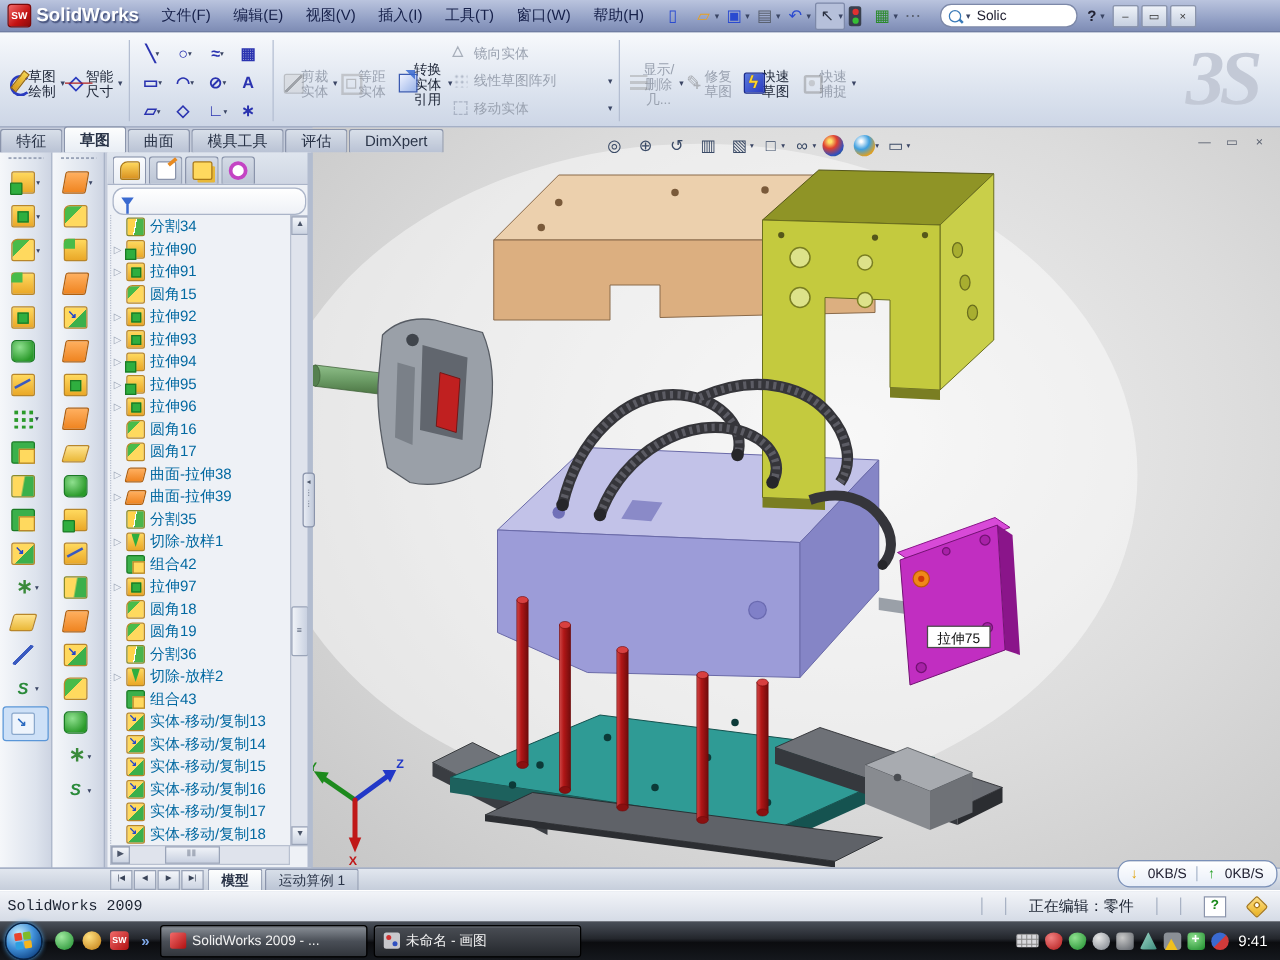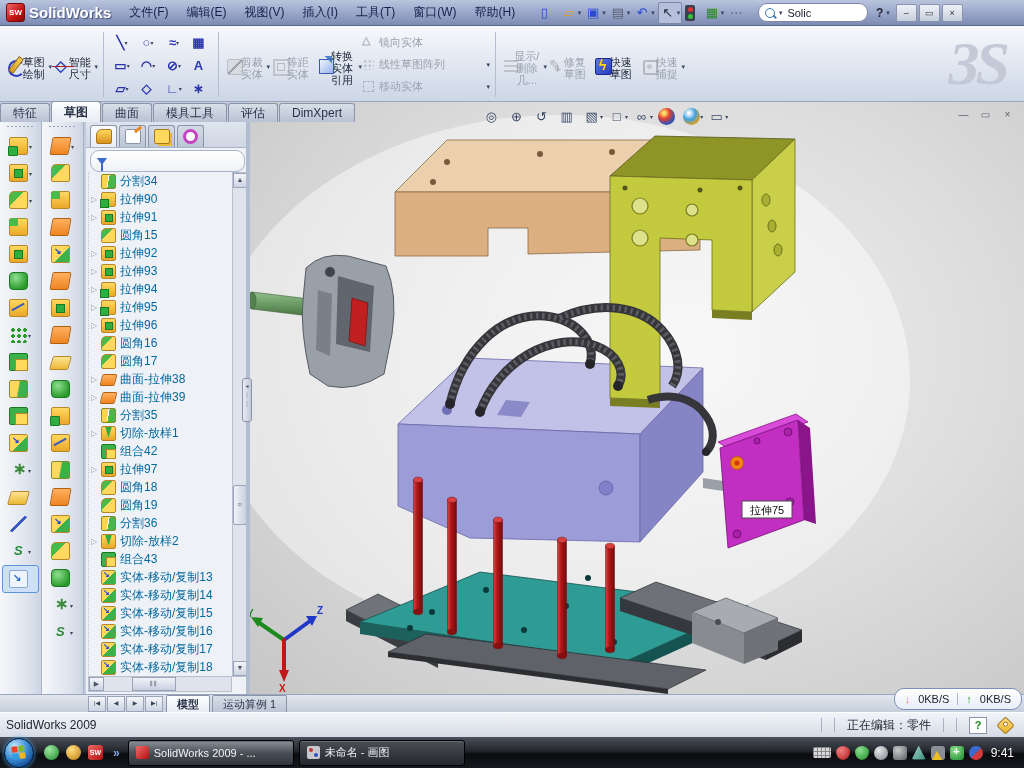--- a/index.html
+++ b/index.html
@@ -7,21 +7,21 @@
   #app{position:relative;width:1024px;height:716px;background:#c4cbda;}
 
   
   #titlebar{position:absolute;left:0;top:0;width:1024px;height:26px;
     background:linear-gradient(#bac4de,#8e9cc2 70%,#7e8cb4);display:flex;align-items:center;
     padding:0 4px;box-sizing:border-box;border-bottom:1px solid #5a6a92;}
   .logo-cube{width:17px;height:17px;border-radius:3px;margin:0 4px 0 2px;
     background:linear-gradient(135deg,#f26a6a,#c41212 60%,#8a0b0b);border:1px solid #7a0a0a;
     color:#fff;font-size:8px;font-weight:bold;display:flex;align-items:center;justify-content:center;}
   .logo-text{font-size:15px;font-weight:bold;color:#fff;text-shadow:1px 1px 1px #44507a;margin-right:18px;}
-  .menus{display:flex;gap:18px;margin-right:20px;}
+  .menus{display:flex;gap:18px;margin-right:14px;}
   .menu{font-size:12px;color:#16204a;cursor:default;}
   .stdbar{display:flex;align-items:center;gap:2px;}
   .tbicon{display:flex;align-items:center;height:20px;padding:0 1px;border-radius:2px;}
   .tbicon.boxed{border:1px solid #7c88a8;background:#b6c0da;}
   .tbicon .g{font-size:13px;line-height:18px;width:16px;text-align:center;}
   .g.traffic{position:relative;width:10px;height:16px;background:#39404e;border-radius:2px;color:transparent;}
   .g.traffic::before,.g.traffic::after{content:"";position:absolute;left:2.5px;width:5px;height:5px;border-radius:50%;}
   .g.traffic::before{top:2px;background:#e03030;}
   .g.traffic::after{bottom:2px;background:#35c035;}
   .dd{visibility:hidden;font-size:7px;color:#3a4564;margin-left:1px;}
@@ -207,22 +207,22 @@
   .btab.active{background:linear-gradient(#fdfefe,#e8edf4);font-weight:bold;}
   #netwidget{position:absolute;right:2px;top:-7px;height:20px;background:linear-gradient(#ffffff,#e8eef8);
     border:1px solid #7a90b8;border-radius:10px;display:flex;align-items:center;padding:0 10px;gap:8px;z-index:20;font-size:11px;color:#223;}
   #netwidget .da{color:#e0a000;font-weight:bold;}
   #netwidget .ua{color:#22a022;font-weight:bold;}
   #netwidget .nsep{width:1px;height:12px;background:#aab8cc;}
 
   
   #statusbar{position:absolute;left:0;top:712px;width:1024px;height:25px;
     background:linear-gradient(#f2f4f8,#d5dbe6);border-top:1px solid #fff;box-sizing:border-box;
-    display:flex;align-items:center;padding:0 6px;font-size:12px;color:#1a2230;}
-  #statusright{margin-left:auto;display:flex;align-items:center;gap:12px;}
+    display:flex;align-items:center;padding:0 6px;font-size:12px;color:#1a2230;font-family:Liberation Mono, monospace;}
+  #statusright{margin-left:auto;display:flex;align-items:center;gap:18px;}
   .ssep{width:1px;height:14px;background:#a8b2c4;}
   .qmark{width:16px;height:15px;border:1px solid #8a94ab;background:#fff;color:#1a8a1a;
     font-size:11px;font-weight:bold;text-align:center;line-height:14px;}
   .tag{width:11px;height:11px;background:linear-gradient(135deg,#ffe084,#e8b020);border:1px solid #a87818;
     transform:rotate(45deg);border-radius:2px;position:relative;margin-right:6px;}
   .tag::after{content:"";position:absolute;left:2px;top:2px;width:3px;height:3px;background:#fff;border-radius:50%;border:1px solid #a87818;}
 
   
   #taskbar{position:absolute;left:0;top:737px;width:1024px;height:31px;
     background:linear-gradient(#4a505a 0%,#23262c 45%,#0b0c0f 55%,#15181d 100%);display:flex;align-items:center;}

